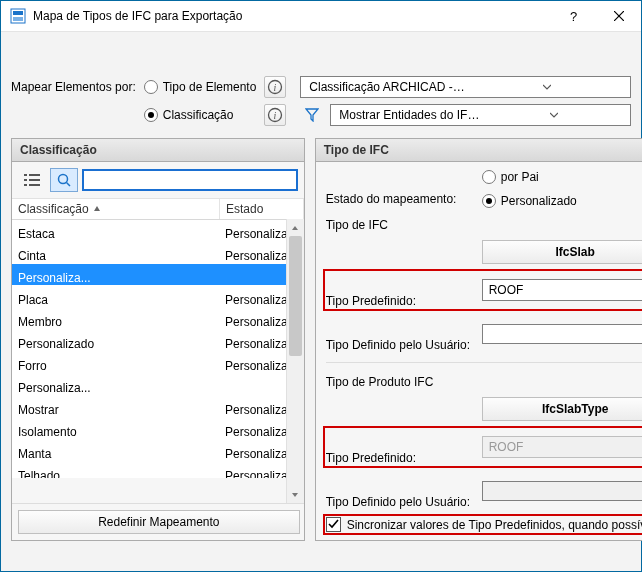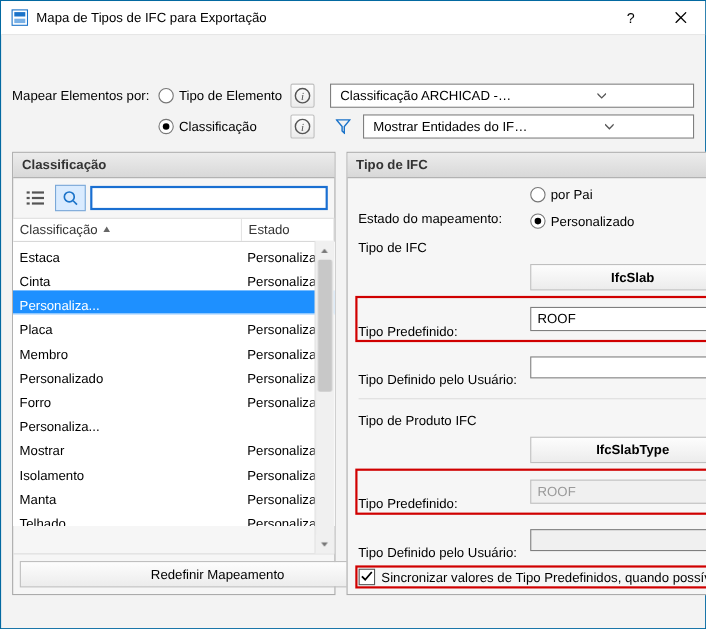--- a/index.html
+++ b/index.html
@@ -47,21 +47,21 @@
   .list-wrap{flex:1;overflow:hidden;border-top:1px solid #e2e2e2;position:relative;}
   .list-head{display:flex;height:20px;background:#fff;border-bottom:1px solid #d8d8d8;font-size:12px;color:#333;}
   .list-head .col{padding:2px 6px;display:flex;align-items:center;gap:4px;border-right:1px solid #e4e4e4;}
   .col-a{width:195px;} .col-b{flex:1;}
   .rows{overflow-y:auto;height:258px;background:#fff;}
   .row{display:flex;height:21px;align-items:flex-end;font-size:12px;border-bottom:1px solid #fff;}
   .row .cell{padding:0 6px;white-space:nowrap;overflow:hidden;text-overflow:ellipsis;}
   .row .cell-a{width:195px;} .row .cell-b{flex:1;}
   .row.sel{background:var(--row-sel);color:#fff;}
   .redefine-row{padding:6px;border-top:1px solid #ddd;}
-  .wide-btn{width:100%;height:22px;border:1px solid var(--border);background:var(--light-btn);font-size:12px;display:flex;align-items:center;justify-content:center;padding-left:39px;}
+  .wide-btn{width:100%;height:22px;border:1px solid var(--border);background:var(--light-btn);font-size:12px;display:flex;align-items:center;justify-content:center;}
   .r-body{flex:1;padding:8px 10px;display:flex;flex-direction:column;gap:8px;overflow:auto;font-size:12px;}
   .kv{display:flex;align-items:center;gap:6px;}
   .kv .lab{width:150px;margin-top:22px;}
   .selector-btn{flex:1;height:22px;border:1px solid var(--border);background:var(--light-btn);display:flex;align-items:center;justify-content:center;position:relative;font-weight:bold;}
   .txtin{flex:1;height:20px;border:1px solid var(--input-border);background:#fff;box-sizing:border-box;padding:0 4px;}
   .txtin.disabled{background:#f0f0f0;color:#9a9a9a;}
   .dd-small{flex:1;height:22px;border:1px solid var(--input-border);background:#fff;display:flex;align-items:center;padding:0 4px 0 6px;box-sizing:border-box;}
   .dd-small.disabled{background:#f0f0f0;color:#9a9a9a;border-color:#bfbfbf;}
   .highlight{outline:2px solid var(--red);outline-offset:1px;}
   .radio{display:inline-flex;align-items:flex-start;gap:5px;}

